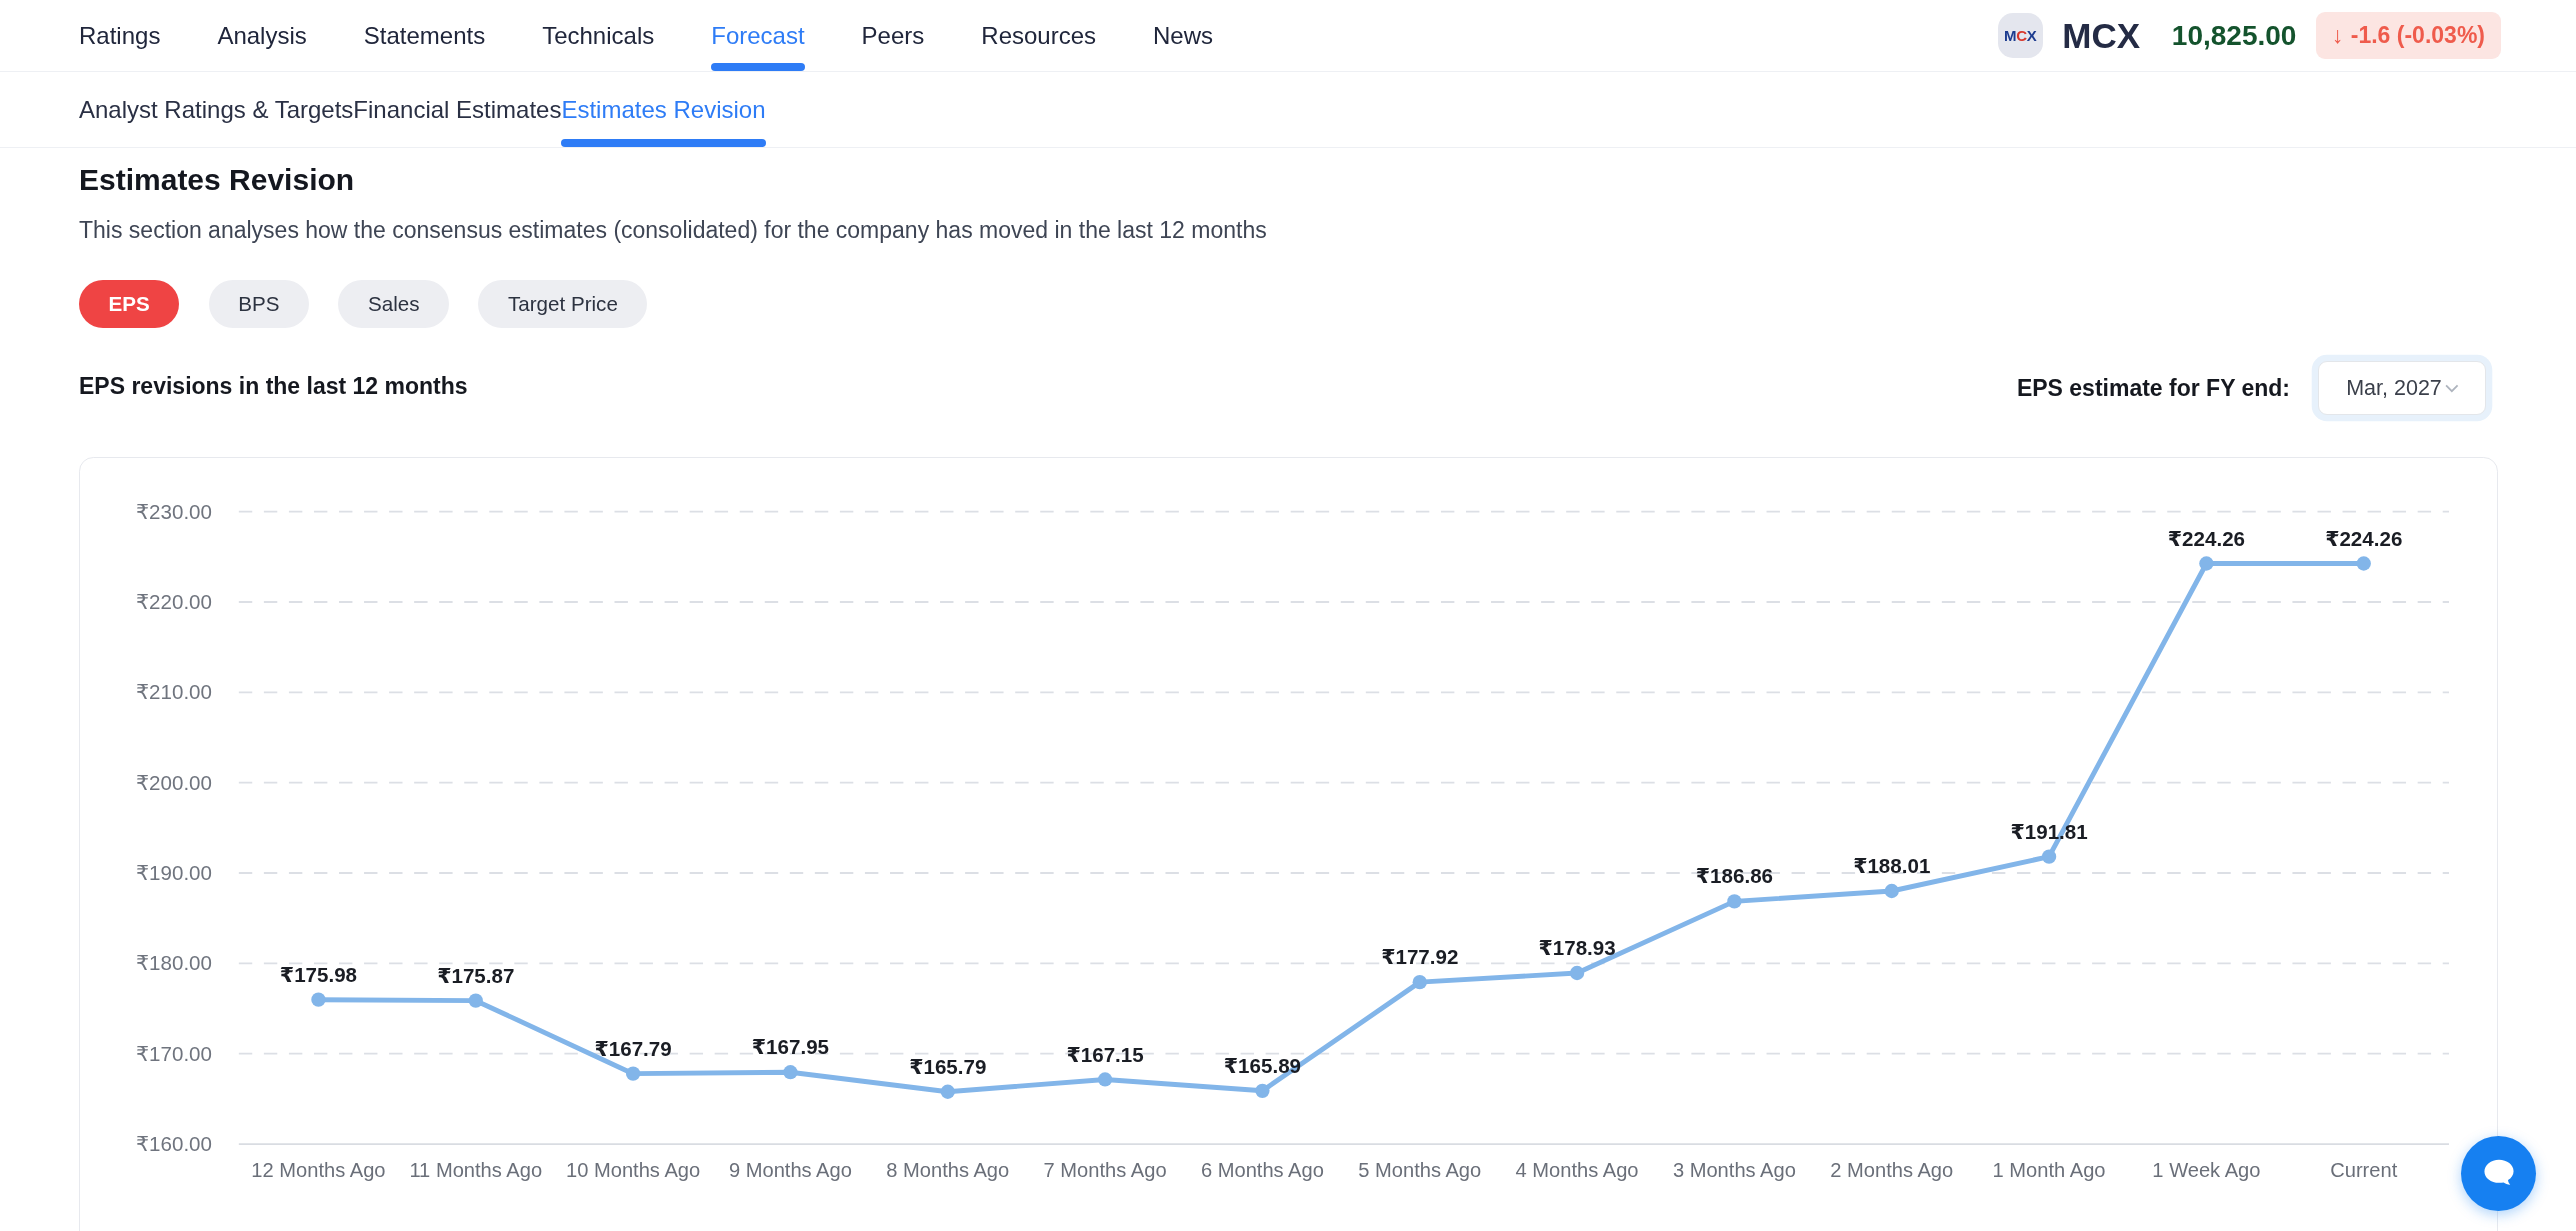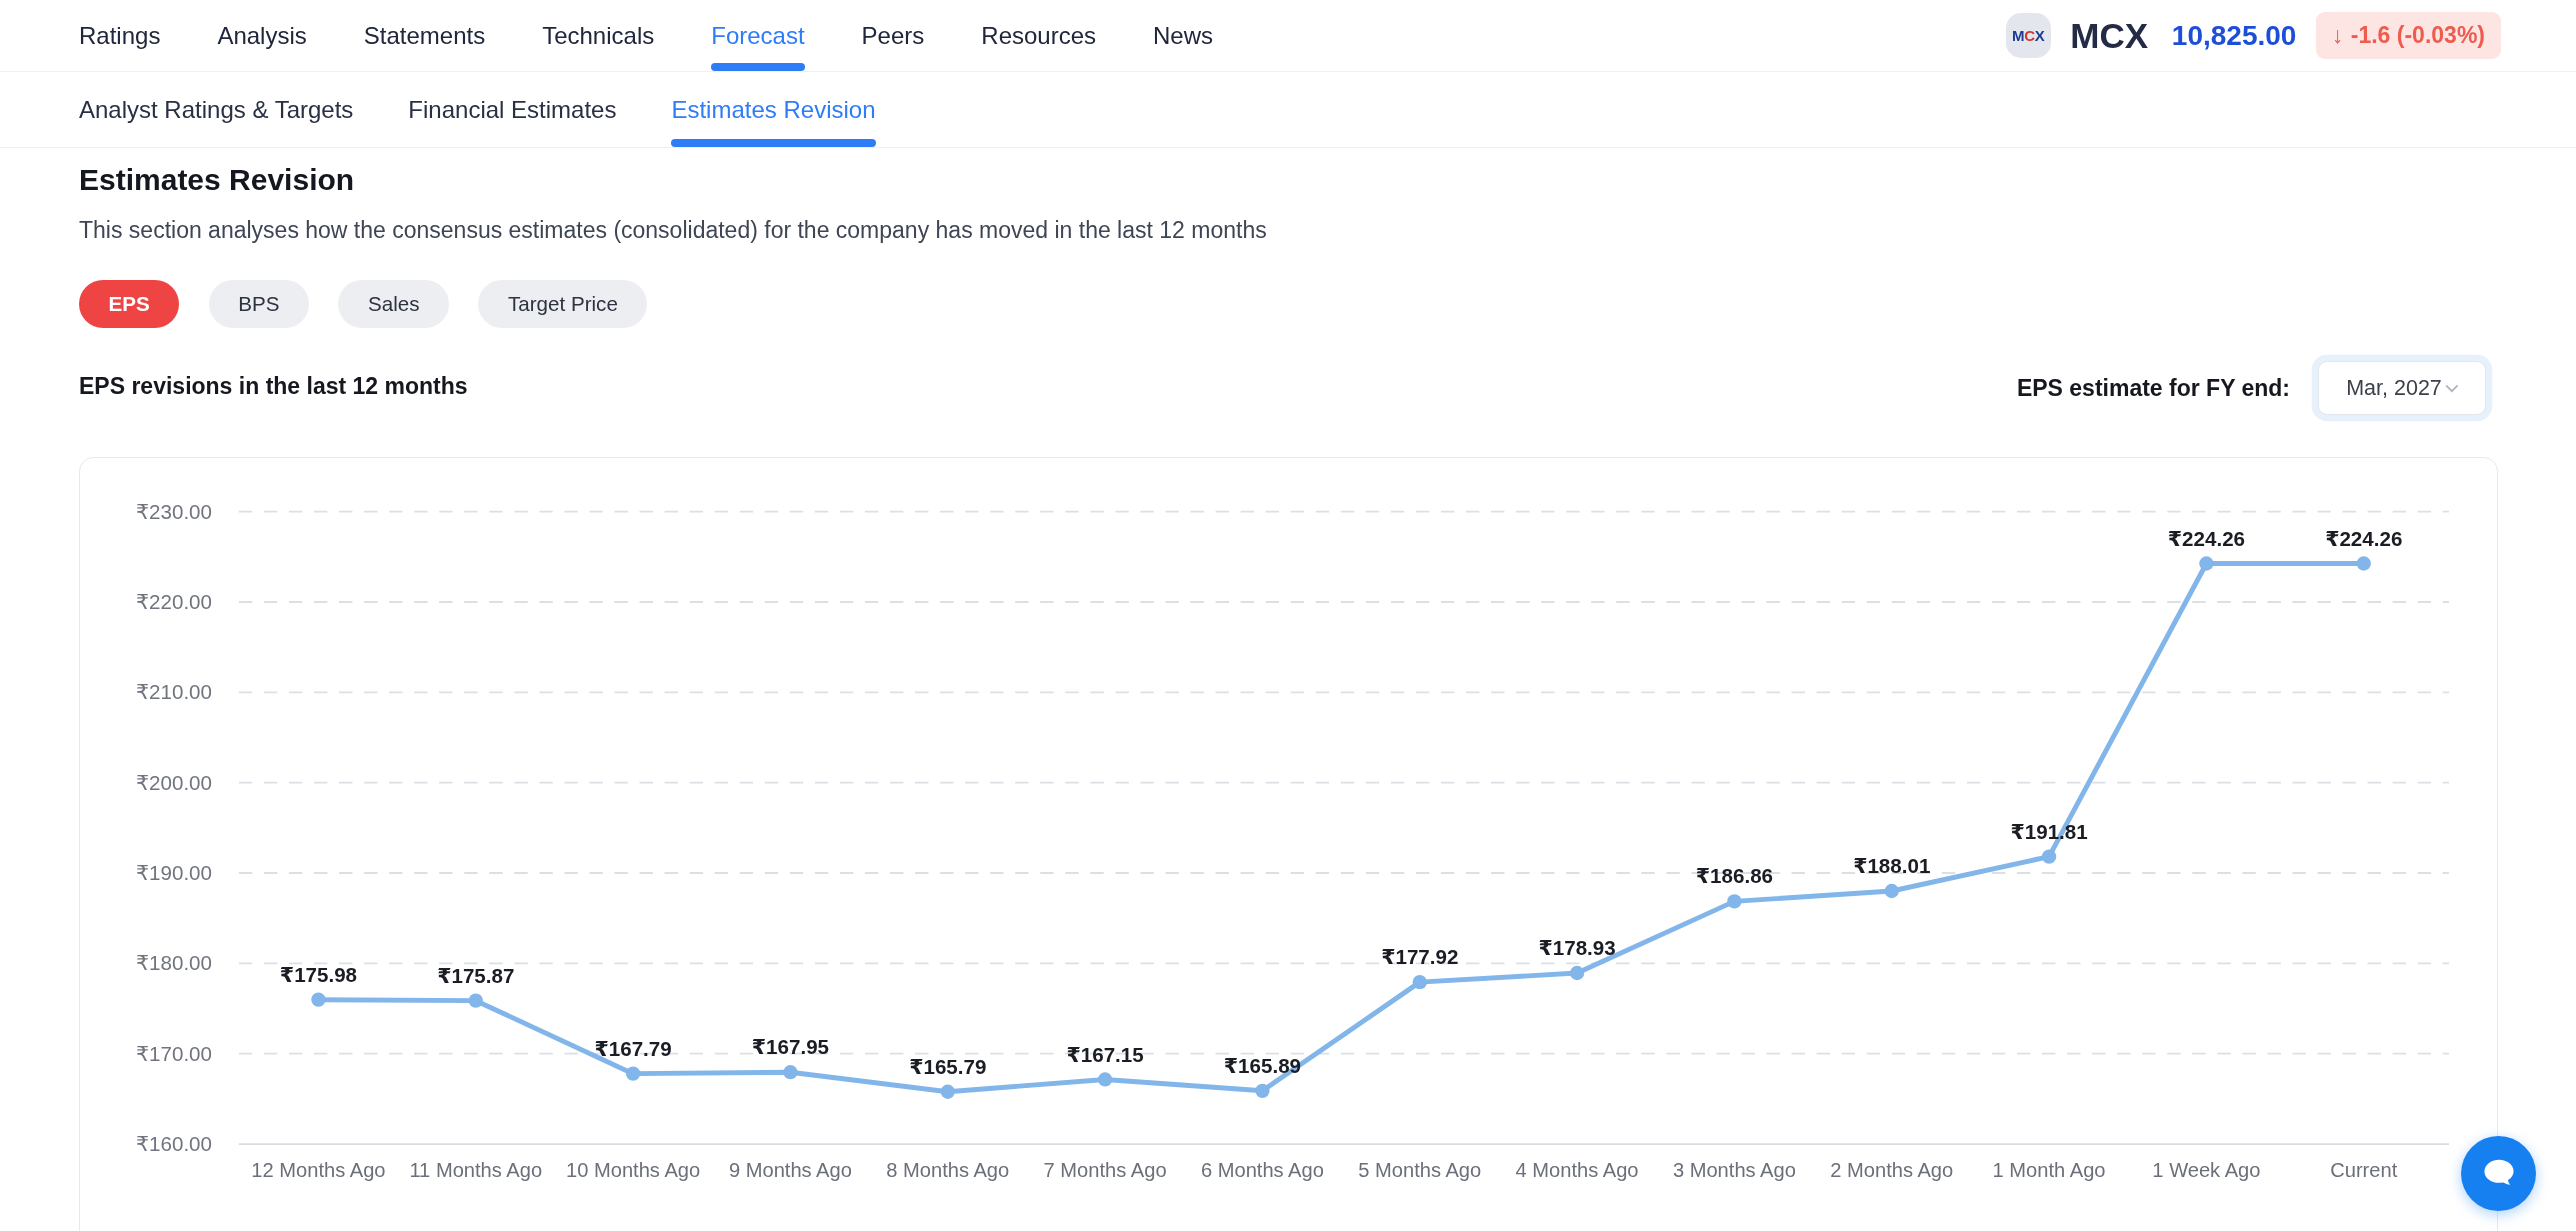--- a/index.html
+++ b/index.html
@@ -27,31 +27,31 @@
     background:#2E7CF6; border-radius:5.4px;
   }
   .ticker-cluster { display:flex; align-items:center; gap:19.7px; }
   .ticker-logo {
     width:45px; height:45px; border-radius:15px; background:#E4E6EE;
     display:flex; align-items:center; justify-content:center;
     font-size:15px; font-weight:800; letter-spacing:-0.4px;
   }
   .ticker-logo .b { color:#1D3C8F; } .ticker-logo .c { color:#D8372C; }
   .ticker-symbol { font-size:35px; font-weight:700; color:#242B45; }
-  .ticker-price  { font-size:28px; font-weight:600; color:#1d4ed8; margin-left:4px; }
+  .ticker-price  { font-size:28px; font-weight:600; color:#14532d; margin-left:12px; }
   .change-badge {
     background:#FCE5E2; color:#EF5B4C; font-size:23px; font-weight:600;
     padding:9.8px 16px; border-radius:9px; display:flex; align-items:center; gap:7.2px;
     white-space:nowrap;
   }
 
   
   .subnav {
     position:absolute; top:72px; left:0; right:0; height:76px;
-    display:flex; gap:55px; align-items:stretch; padding:0 79px;
+    display:flex; align-items:stretch; padding:0 79px;
     border-bottom:1.8px solid #EEF0F4; background:#fff;
   }
   .subnav-item {
     display:flex; align-items:center; position:relative; cursor:pointer;
     font-size:24px; font-weight:500; color:#2A3044; white-space:nowrap;
   }
   .subnav-item.active { color:#2E7CF6; }
   .subnav-item.active::after {
     content:""; position:absolute; left:0; right:0; bottom:0; height:8px;
     background:#2E7CF6; border-radius:6.3px;

